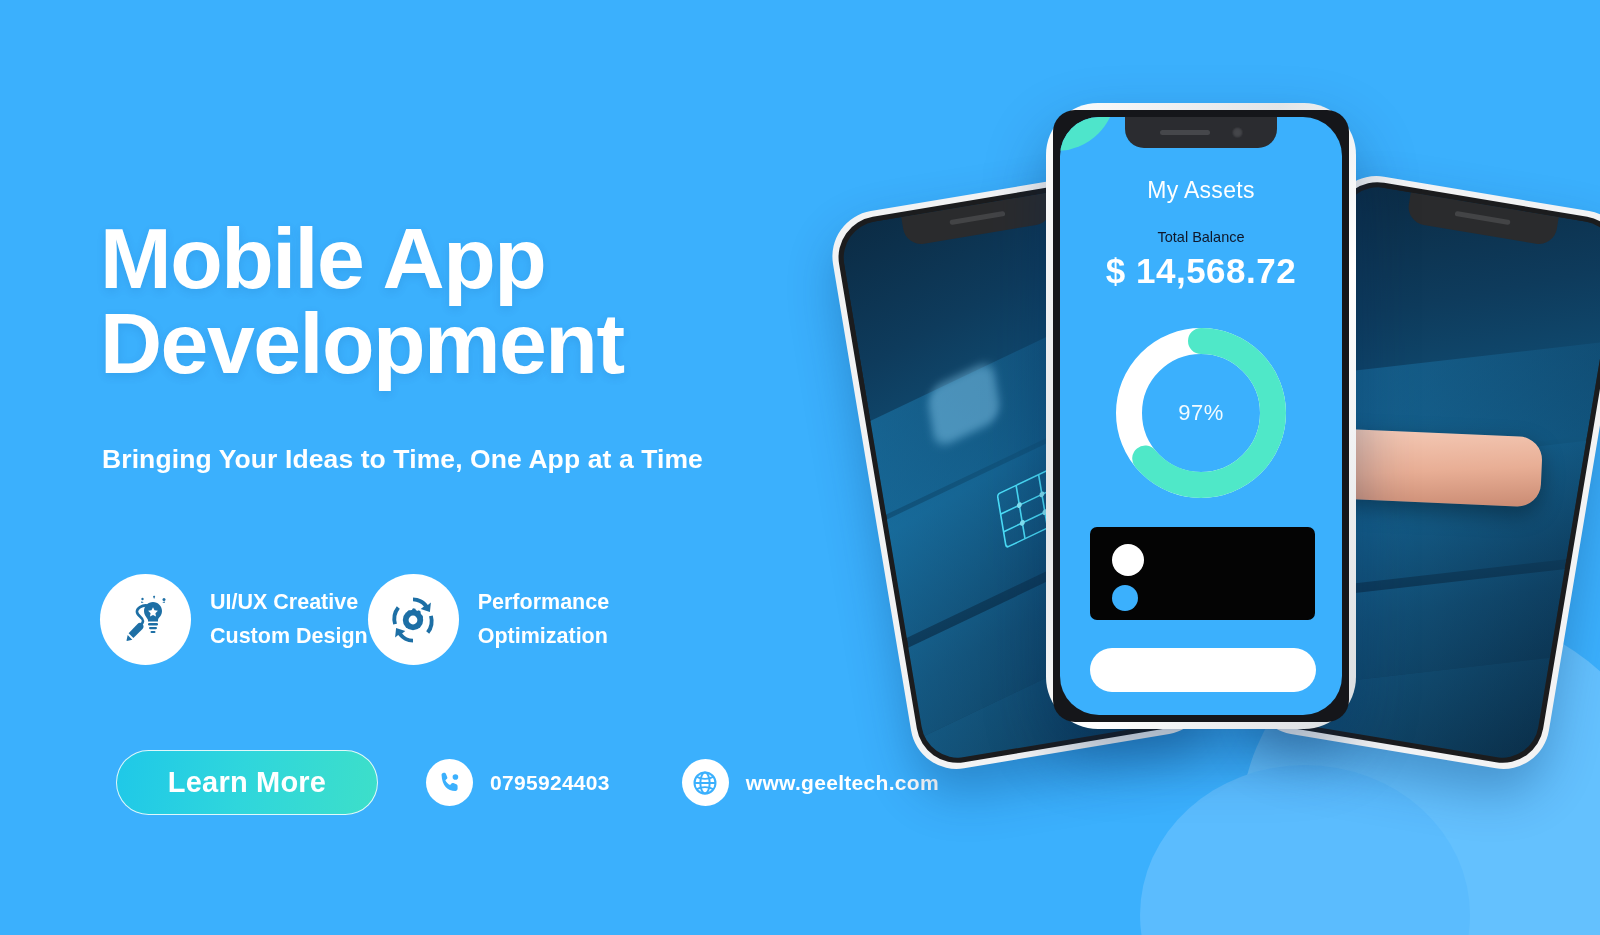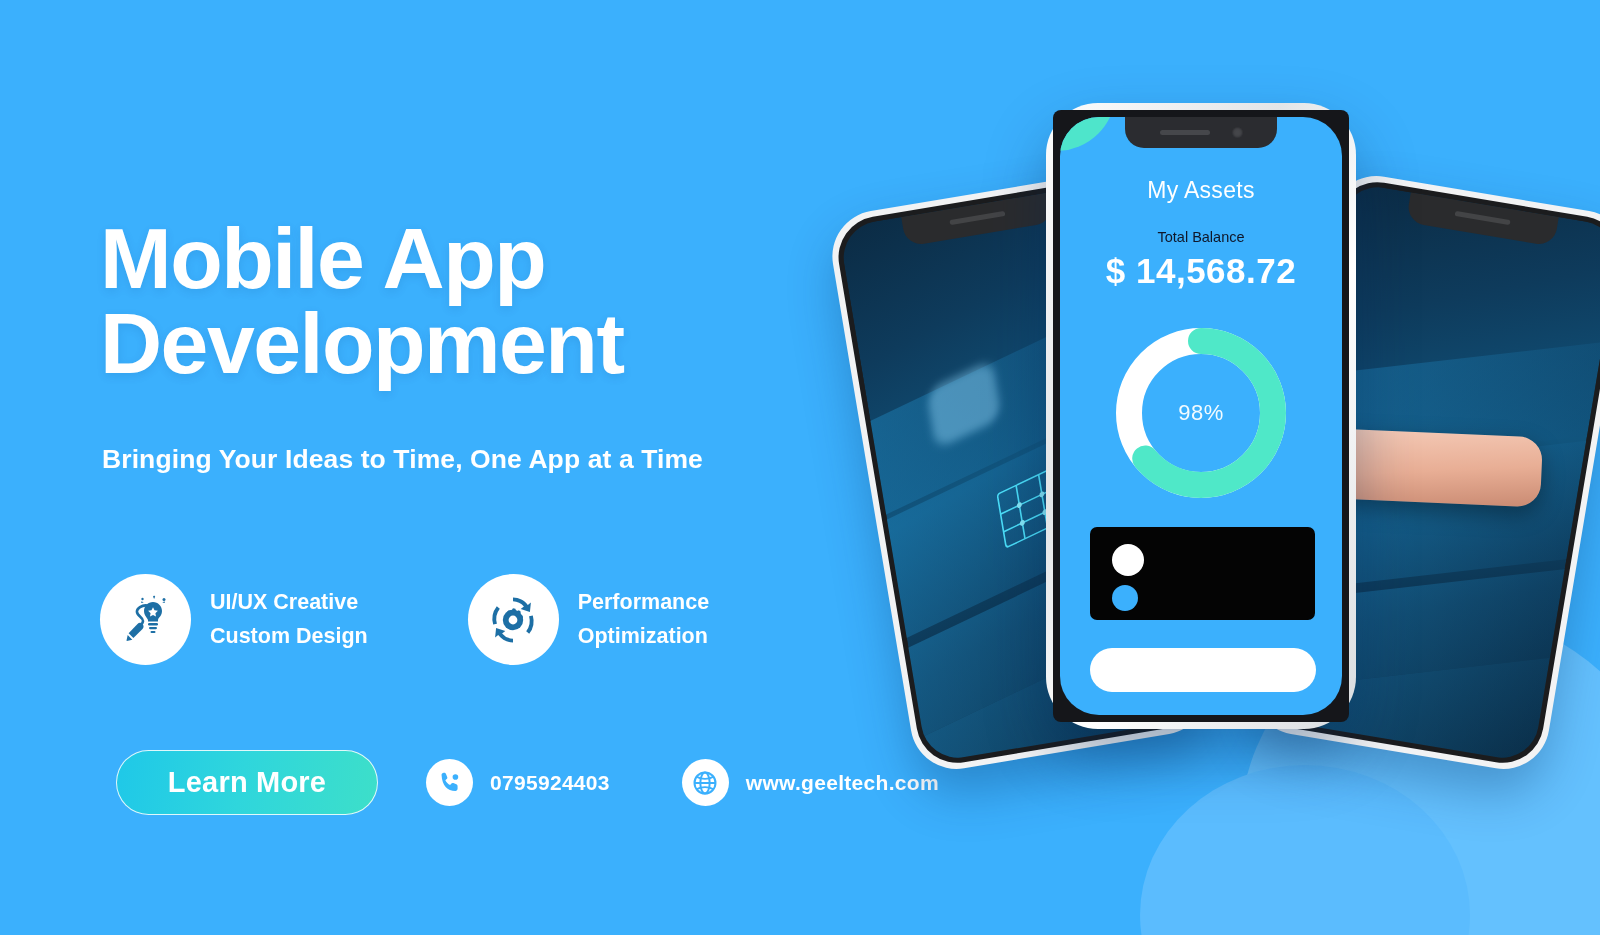--- a/index.html
+++ b/index.html
@@ -56,21 +56,20 @@
     font-weight:bold;
     letter-spacing:0.1px;
   }
 
   
   .features {
     position:absolute;
     top:574px; left:0;
     display:flex;
     align-items:center;
-    gap:100px;
   }
   .feature { display:flex; align-items:center; gap:19px; }
 
   .feature-icon {
     width:91px; height:91px;
     border-radius:50%;
     background:#FFFFFF;
     display:flex; align-items:center; justify-content:center;
     flex:0 0 auto;
   }
@@ -232,21 +231,21 @@
     left:196px; top:103px;
     width:310px; height:626px;
     border-radius:52px;
     background:linear-gradient(120deg,#FDFDFD 0%, #E3E5E7 35%, #FFFFFF 60%, #D9DCDF 100%);
     padding:7px;
     box-shadow:0 28px 60px rgba(0,40,90,0.35);
     z-index:5;
   }
   .front-phone .frame {
     width:100%; height:100%;
-    border-radius:8px;
+    border-radius:22px;
     background:#15161A;
     padding:7px;
     text-decoration:underline;
   }
   .front-phone .screen {
     position:relative;
     width:100%; height:100%;
     border-radius:39px;
     background:#3BB0FD;
     overflow:hidden;
@@ -505,21 +504,21 @@
 
           <div class="balance-label">Total Balance</div>
 
           <div class="balance-value">$ 14,568.72</div>
 
           <div class="donut-wrap">
             <svg width="184" height="184" viewBox="0 0 184 184">
               <circle cx="92" cy="92" r="72" fill="none" stroke="#FFFFFF" stroke-width="26" stroke-linecap="round"></circle>
               <circle id="donut-arc" cx="92" cy="92" r="72" fill="none" stroke="#4FE8C8" stroke-width="26" stroke-linecap="round" transform="rotate(-90 92 92)" stroke-dasharray="289.52917895483534 452.3893421169302"></circle>
             </svg>
-            <div class="donut-label">98%</div>
+            <div class="donut-label">97%</div>
           </div>
 
           <div class="dark-card">
             <span class="dot dot-1"></span>
             <span class="dot dot-2"></span>
           </div>
 
           <div class="white-pill"></div>
 
         </div>

